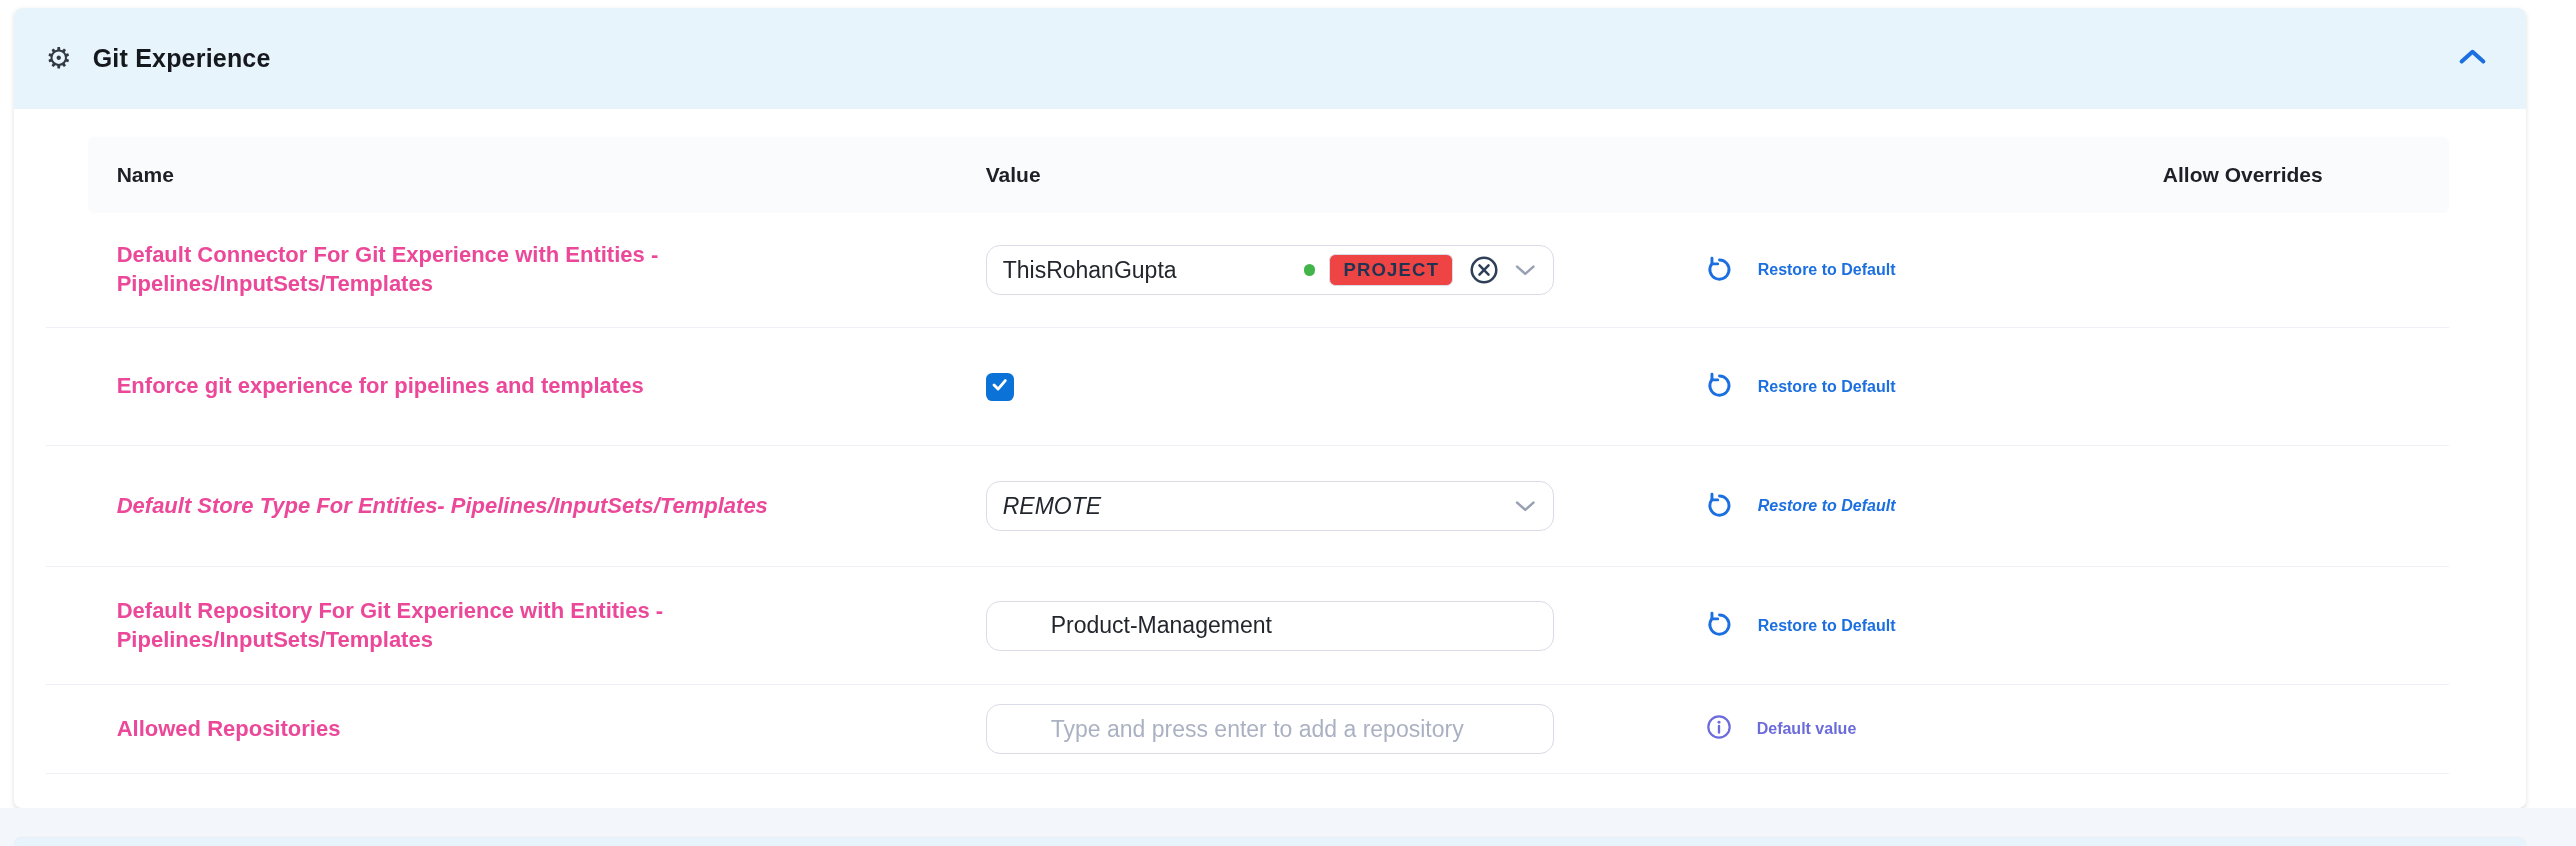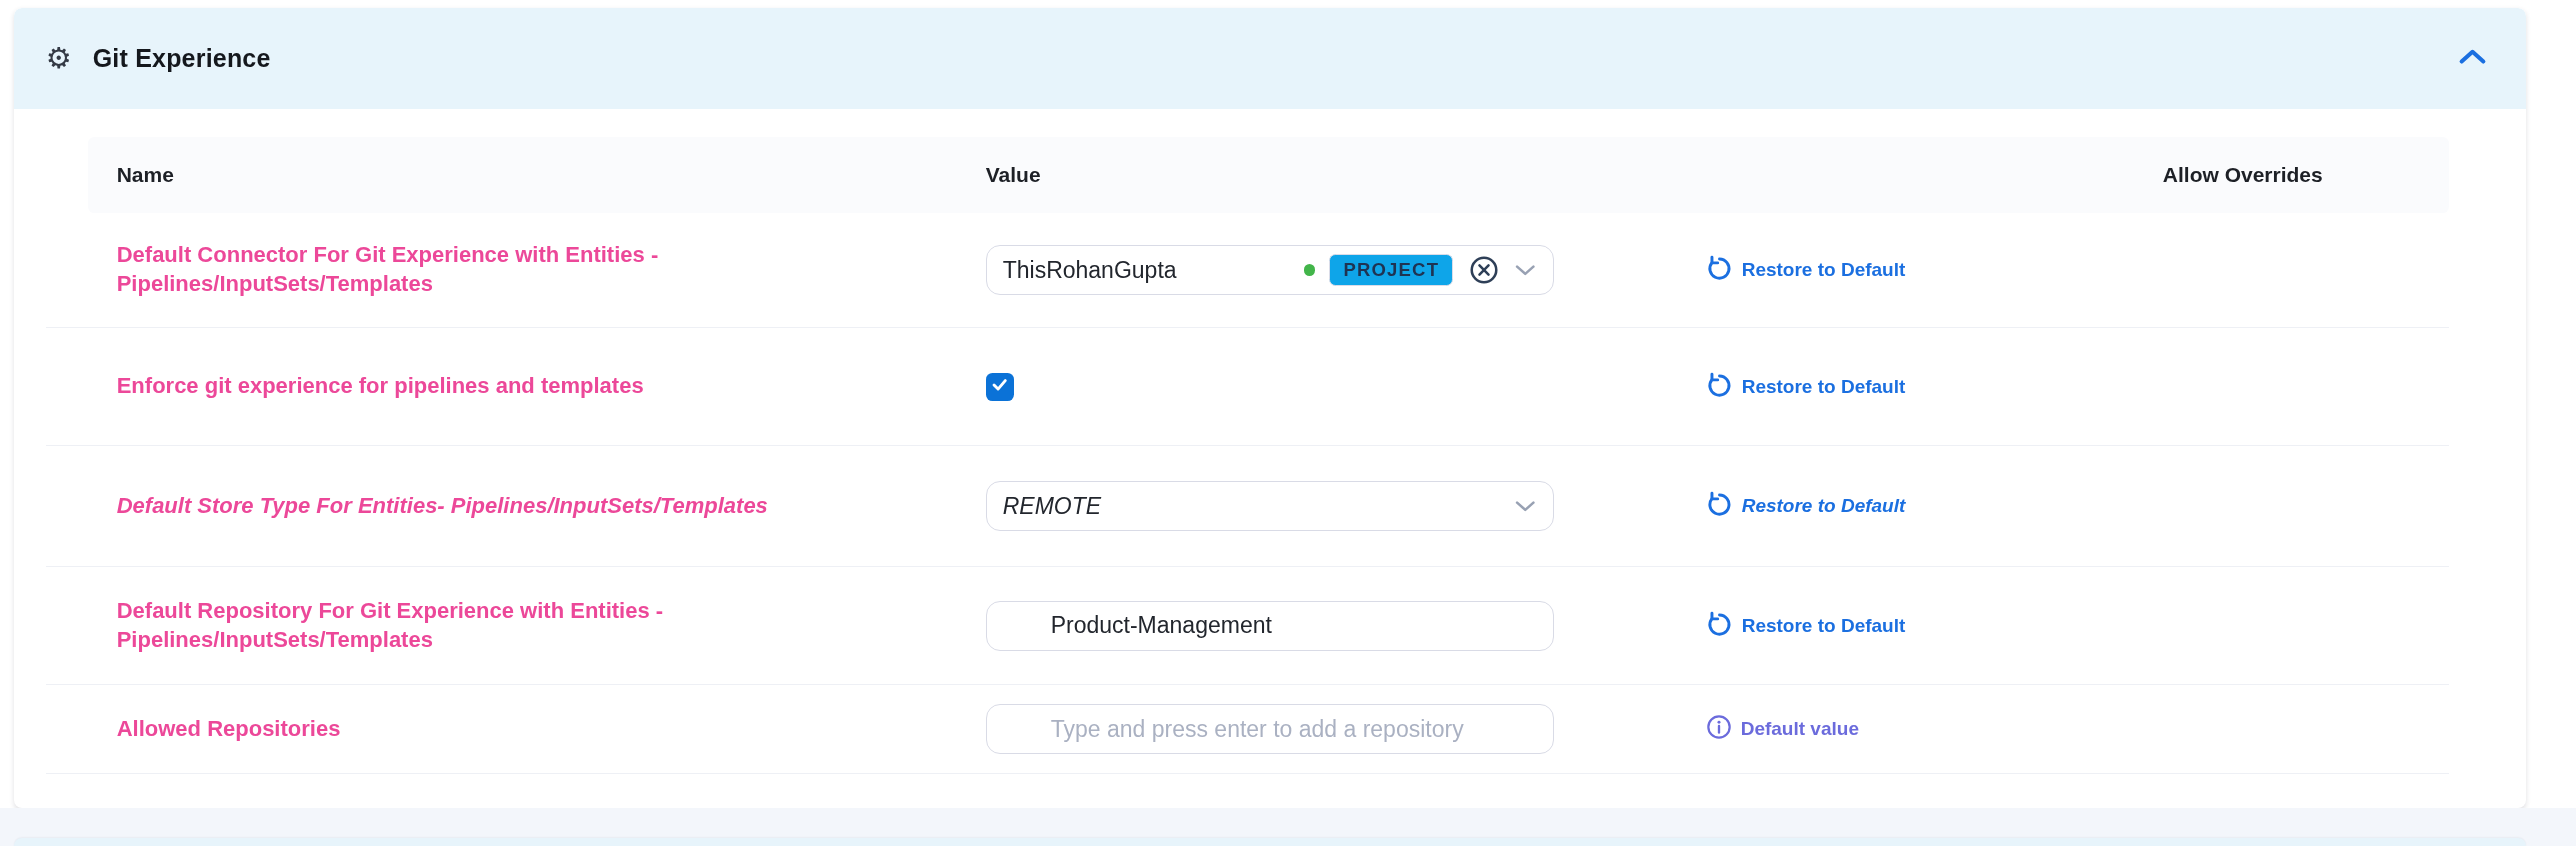--- a/index.html
+++ b/index.html
@@ -72,37 +72,37 @@
     border: none; outline: none; width: 100%;
     font-family: "Liberation Sans", sans-serif;
     font-size: 23px; color: #22262d; background: transparent; margin-left: 48px;
   }
   .field-box input::placeholder { color: #aab1c2; }
 
   .combo-right { margin-left: auto; display: flex; align-items: center; gap: 14.5px; }
   .scope-dot { width: 11.3px; height: 11.3px; border-radius: 50%; background: #42b54a; }
   .scope-chip {
     border: 1.6px solid #dadce8; border-radius: 6.4px;
-    background: #0ea5e9; color: #1f3352;
+    background: #ef4444; color: #1f3352;
     font-size: 18.5px; font-weight: 700; letter-spacing: 1.2px;
     padding: 4.8px 13px; line-height: 1.1;
   }
   .icon-btn { display: flex; align-items: center; cursor: pointer; }
 
   .checkbox {
     width: 28px; height: 28px;
     background: #0b72d7;
     border-radius: 6.4px;
     display: flex; align-items: center; justify-content: center;
     cursor: pointer;
   }
 
   .action {
-    display: flex; align-items: center; gap: 9px;
-    font-size: 19px; font-weight: 700; color: #1b6fe0;
+    display: flex; align-items: center; gap: 25px;
+    font-size: 16px; font-weight: 700; color: #1b6fe0;
     cursor: pointer;
   }
   .action.purple { color: #6b6bdc; font-weight: 600; }
 
   .below-strip {
     position: absolute;
     left: 0; top: 808px;
     width: 2576px; height: 39px;
     background: #f3f6fb;
   }

